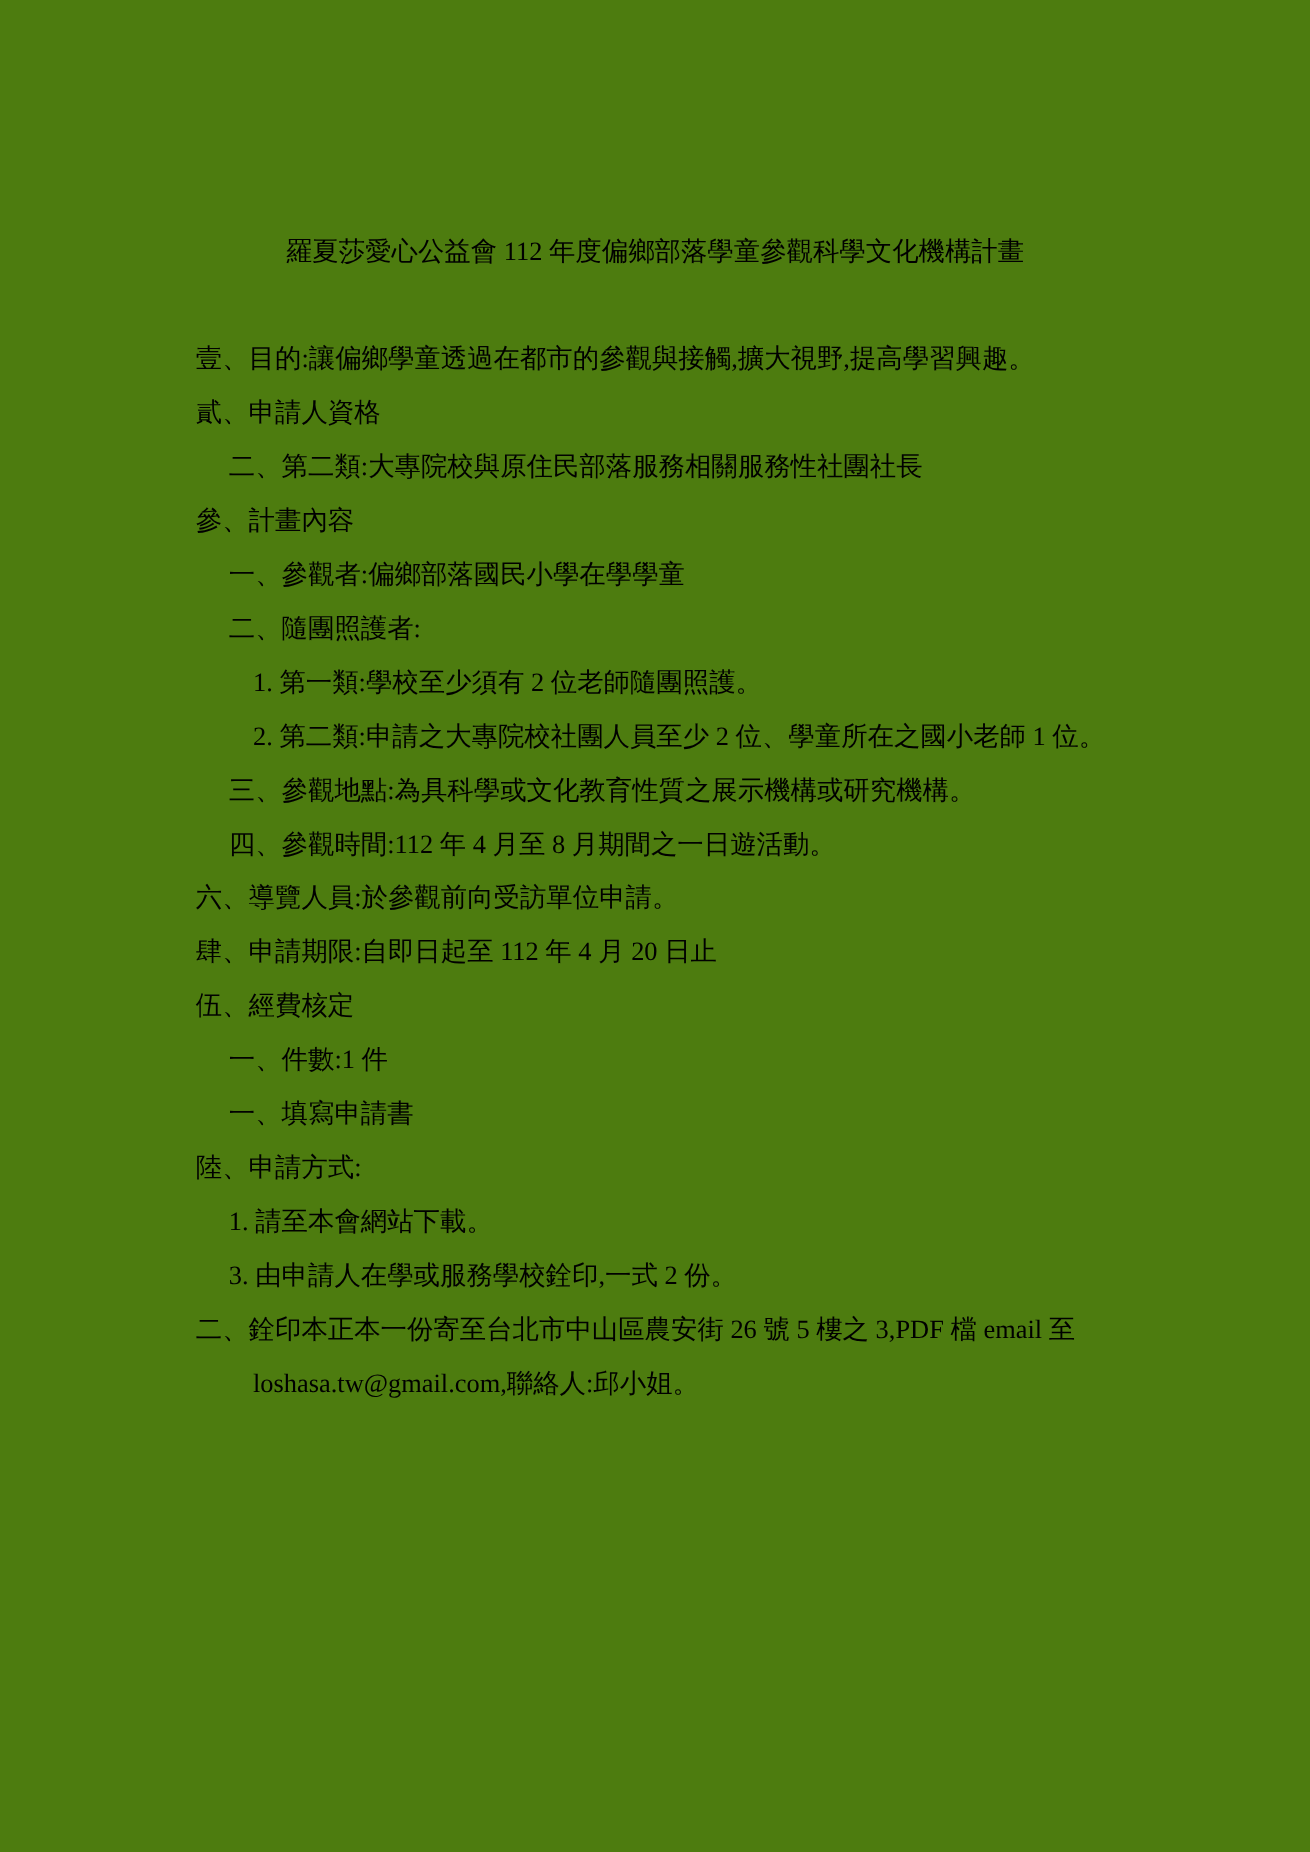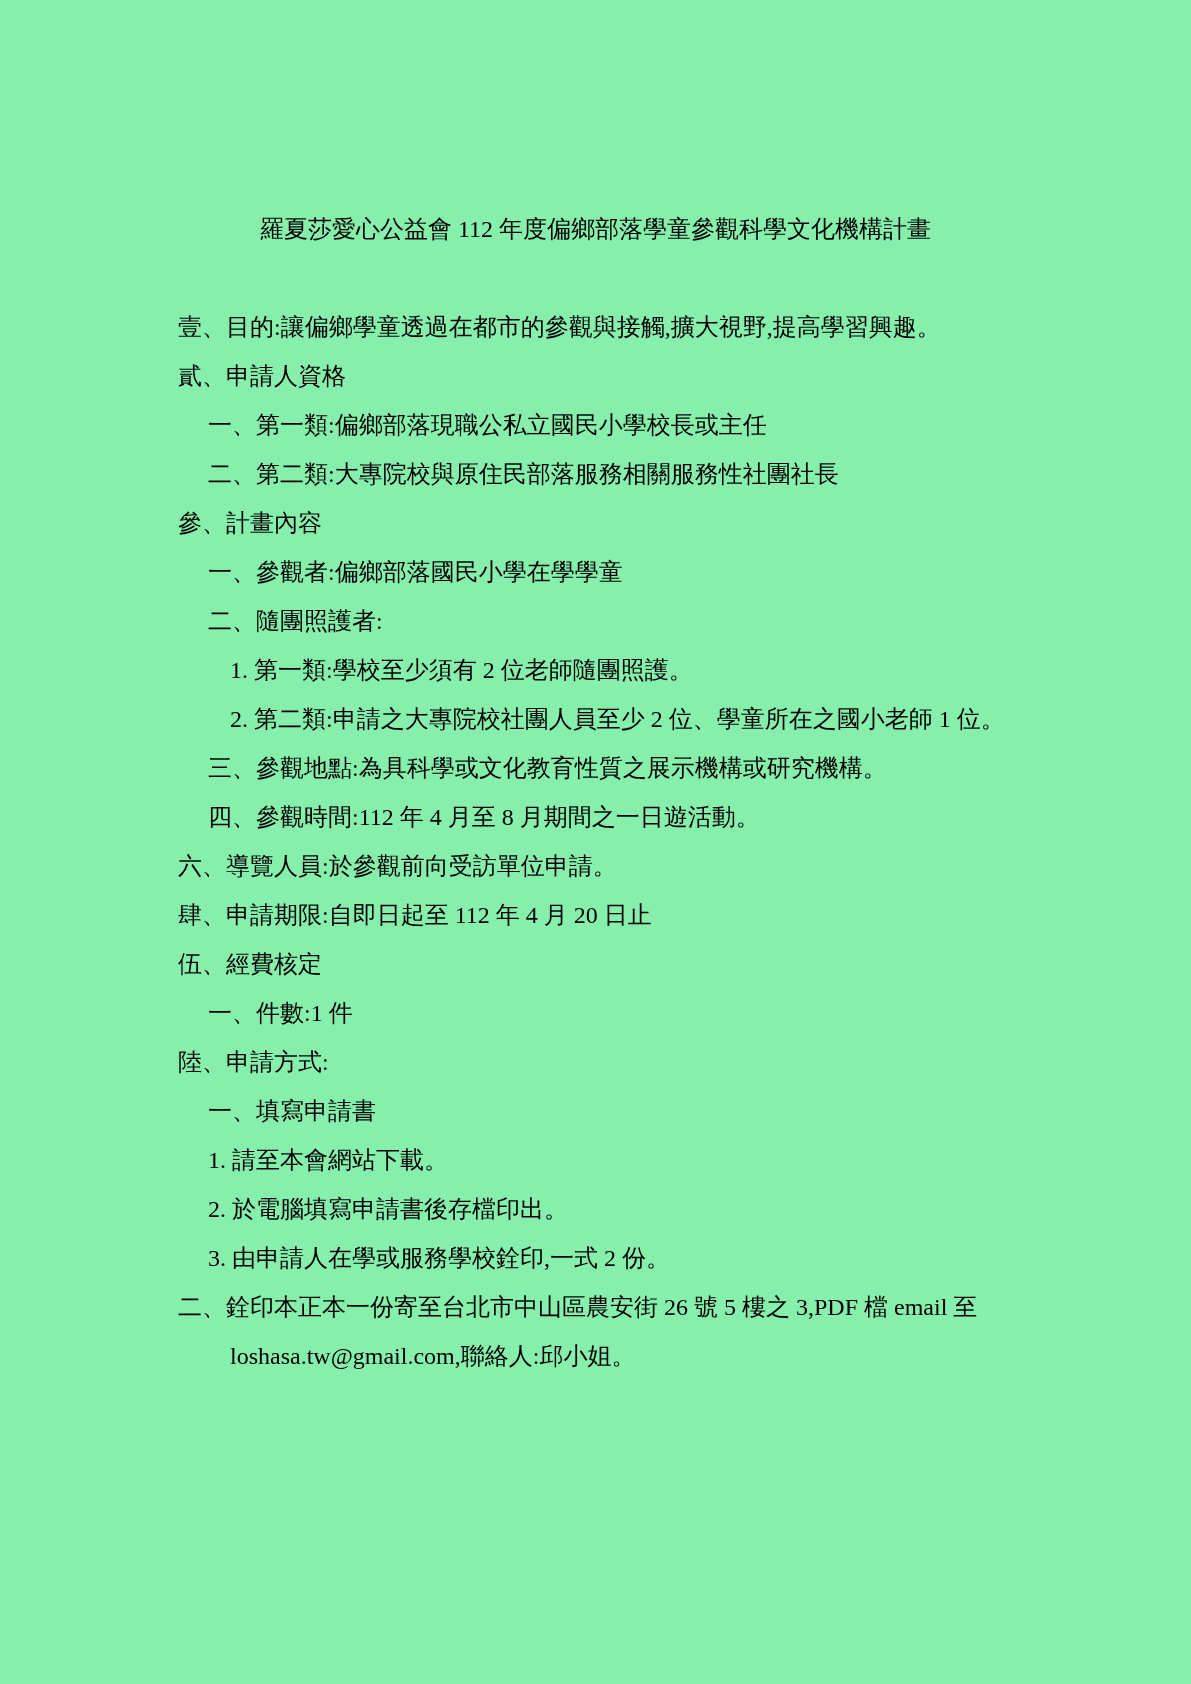--- a/index.html
+++ b/index.html
@@ -4,21 +4,21 @@
 <style>
   html, body {
     margin: 0;
     padding: 0;
     background: #ffffff;
   }
   .page {
     position: relative;
     width: 1191px;
     height: 1684px;
-    background: #86efac;
+    background: #4d7c0f;
     color: #000000;
     font-family: "Liberation Serif", "DejaVu Serif", serif;
     font-size: 24px;
     overflow: hidden;
   }
   .doc-title {
     position: absolute;
     top: 205px;
     left: 0;
     width: 100%;
@@ -46,34 +46,32 @@
   .indent-2 { padding-left: 52px; }
 </style>
 </head>
 <body>
 
 <div class="page">
   <h1 class="doc-title">羅夏莎愛心公益會 112 年度偏鄉部落學童參觀科學文化機構計畫</h1>
   <main class="doc-body">
       <div class="doc-line indent-0">壹、目的:讓偏鄉學童透過在都市的參觀與接觸,擴大視野,提高學習興趣。</div>
       <div class="doc-line indent-0">貳、申請人資格</div>
-      <div class="doc-line indent-1">一、第一類:偏鄉部落現職公私立國民小學校長或主任</div>
       <div class="doc-line indent-1">二、第二類:大專院校與原住民部落服務相關服務性社團社長</div>
       <div class="doc-line indent-0">參、計畫內容</div>
       <div class="doc-line indent-1">一、參觀者:偏鄉部落國民小學在學學童</div>
       <div class="doc-line indent-1">二、隨團照護者:</div>
       <div class="doc-line indent-2">1. 第一類:學校至少須有 2 位老師隨團照護。</div>
       <div class="doc-line indent-2">2. 第二類:申請之大專院校社團人員至少 2 位、學童所在之國小老師 1 位。</div>
       <div class="doc-line indent-1">三、參觀地點:為具科學或文化教育性質之展示機構或研究機構。</div>
       <div class="doc-line indent-1">四、參觀時間:112 年 4 月至 8 月期間之一日遊活動。</div>
       <div class="doc-line indent-0">六、導覽人員:於參觀前向受訪單位申請。</div>
       <div class="doc-line indent-0">肆、申請期限:自即日起至 112 年 4 月 20 日止</div>
       <div class="doc-line indent-0">伍、經費核定</div>
       <div class="doc-line indent-1">一、件數:1 件</div>
+      <div class="doc-line indent-1">一、填寫申請書</div>
       <div class="doc-line indent-0">陸、申請方式:</div>
-      <div class="doc-line indent-1">一、填寫申請書</div>
       <div class="doc-line indent-1">1. 請至本會網站下載。</div>
-      <div class="doc-line indent-1">2. 於電腦填寫申請書後存檔印出。</div>
       <div class="doc-line indent-1">3. 由申請人在學或服務學校銓印,一式 2 份。</div>
       <div class="doc-line indent-0">二、銓印本正本一份寄至台北市中山區農安街 26 號 5 樓之 3,PDF 檔 email 至</div>
       <div class="doc-line indent-2">loshasa.tw@gmail.com,聯絡人:邱小姐。</div>
     </main>
 </div>
 
 </body></html>

